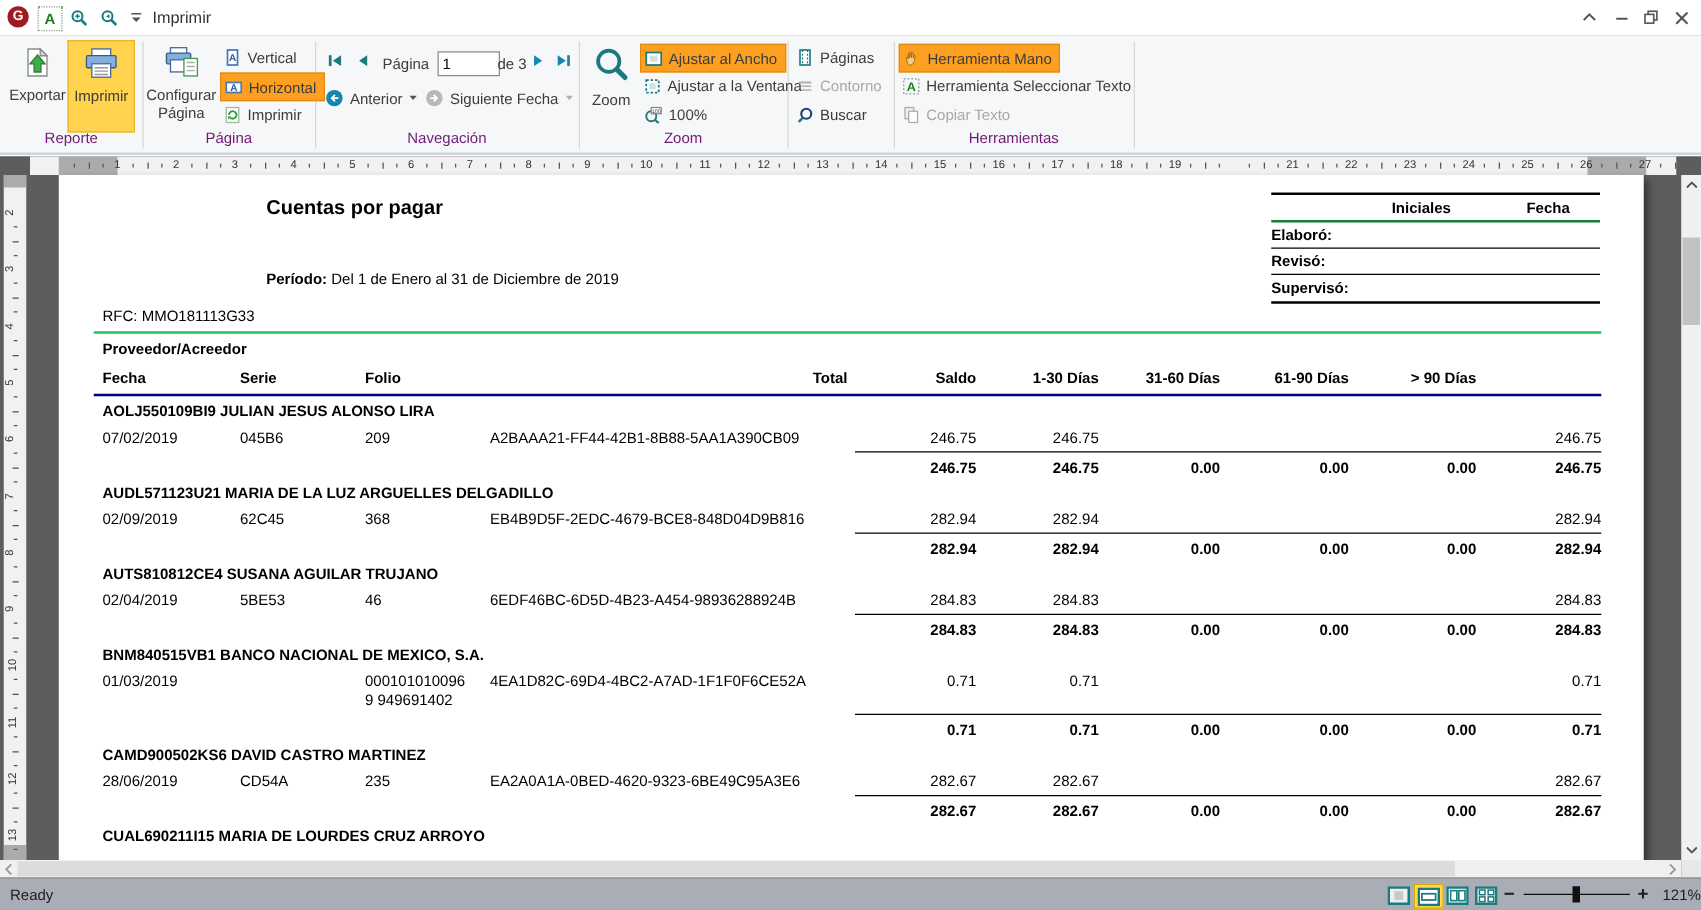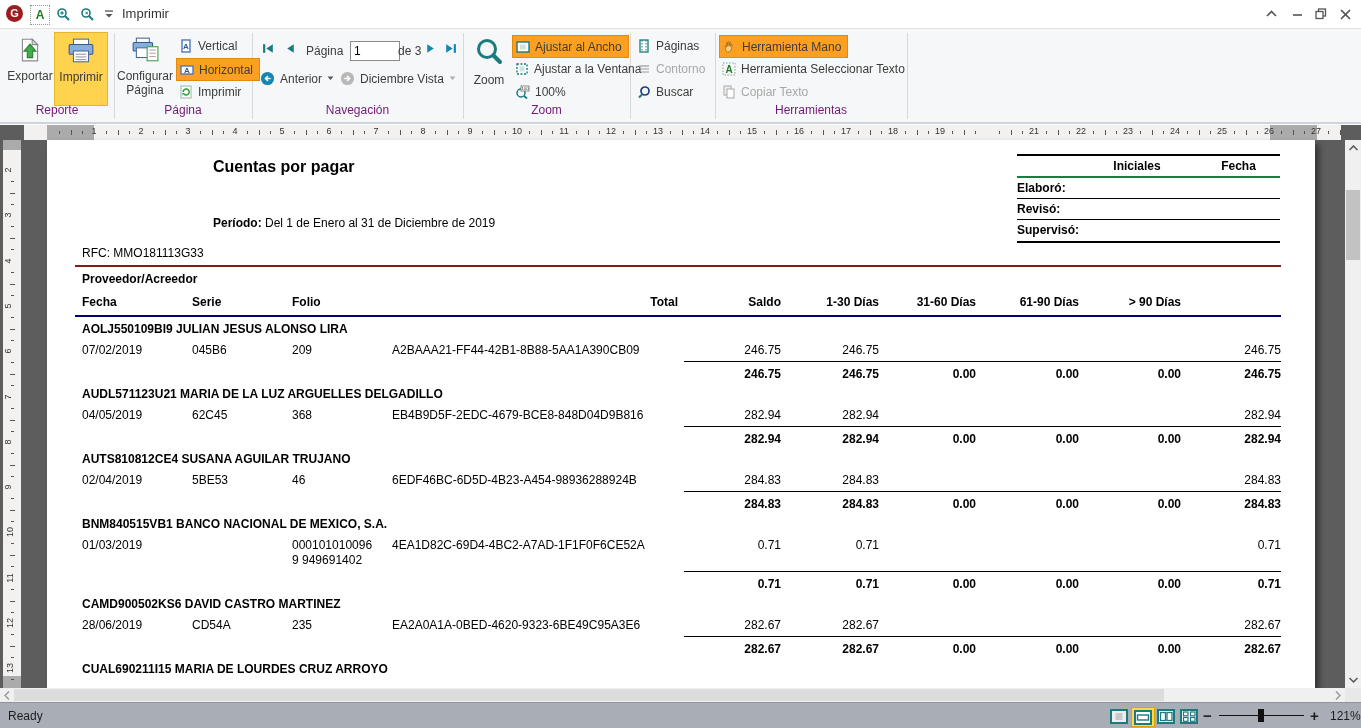--- a/index.html
+++ b/index.html
@@ -52,21 +52,21 @@
   .doc-title{position:absolute;left:166px;top:18px;font-size:16px;font-weight:bold;color:#000;}
   .doc-periodo{position:absolute;left:166px;top:76px;font-size:12px;color:#000;}
   .doc-rfc{position:absolute;left:35px;top:106px;font-size:12px;color:#000;}
 
   .signoff{position:absolute;left:970px;top:14px;width:263px;border-top:2px solid #000;font-size:12px;font-weight:bold;color:#000;}
   .so-head{display:grid;grid-template-columns:60px 120px 83px;height:20px;align-items:center;border-bottom:2px solid #15803d;}
   .so-head span:nth-child(2),.so-head span:nth-child(3){text-align:center;}
   .so-row{height:20px;line-height:20px;border-bottom:1px solid #000;}
   .so-row:last-child{height:21px;line-height:21px;border-bottom:2px solid #000;}
 
-  .rtable{position:absolute;left:28px;top:125px;width:1206px;border-top:2px solid #7f1d1d;font-size:12px;color:#000;}
+  .rtable{position:absolute;left:28px;top:125px;width:1206px;border-top:2px solid #22c55e;font-size:12px;color:#000;}
   .t-prov{margin-top:5px;height:15px;font-weight:bold;padding-left:7px;}
   .t-row{display:grid;grid-template-columns:110px 100px 100px 293px 103px 98px 97px 103px 102px 100px;line-height:15px;}
   .t-row .c{padding-left:7px;}
   .t-row .c.num{padding-left:0;text-align:right;}
   .t-head{margin-top:8px;font-weight:bold;}
   .t-navy{margin-top:5px;border-top:2px solid #000078;}
   .t-gname{margin-top:5px;height:15px;font-weight:bold;padding-left:7px;}
   .t-detail{margin-top:6px;}
   .t-hl{margin:3px 0 0 609px;width:597px;border-top:1px solid #000;}
   .t-totals{padding-top:5px;font-weight:bold;}
@@ -263,21 +263,21 @@
           </svg>
       </span>
     </div>
     <div class="navrow2 disabled" style="left:340px">
       <span class="cir">
         <svg width="15" height="15" viewBox="0 0 16 16">
             <circle cx="8" cy="8" r="7" fill="#b8b8b8"></circle>
             <path d="M4.5 8 H10 M7.5 5.3 L10.2 8 l-2.7 2.7" stroke="#fff" stroke-width="1.6" fill="none"></path>
           </svg>
       </span>
-      <span>Diciembre Vista</span>
+      <span>Siguiente Fecha</span>
       <span class="caret">
         <svg width="7" height="5" viewBox="0 0 7 5">
             <path d="M0.5 0.5 L3.5 4 L6.5 0.5 z" fill="#b0b0b0"></path>
           </svg>
       </span>
     </div>
     <div class="glabel" style="left:252px;width:211px">Navegación</div>
 
     <div class="bigbtn" style="left:468px;width:42px">
       <span class="bicon">
@@ -597,21 +597,21 @@
               <div class="c"></div>
               <div class="c num">246.75</div>
               <div class="c num">246.75</div>
               <div class="c num">0.00</div>
               <div class="c num">0.00</div>
               <div class="c num">0.00</div>
               <div class="c num">246.75</div>
             </div>
             <div class="t-gname">AUDL571123U21 MARIA DE LA LUZ ARGUELLES DELGADILLO</div>
             <div class="t-row t-detail">
-              <div class="c">04/05/2019</div>
+              <div class="c">02/09/2019</div>
               <div class="c">62C45</div>
               <div class="c wrap">368</div>
               <div class="c">EB4B9D5F-2EDC-4679-BCE8-848D04D9B816</div>
               <div class="c num">282.94</div>
               <div class="c num">282.94</div>
               <div class="c num"></div>
               <div class="c num"></div>
               <div class="c num"></div>
               <div class="c num">282.94</div>
             </div>

